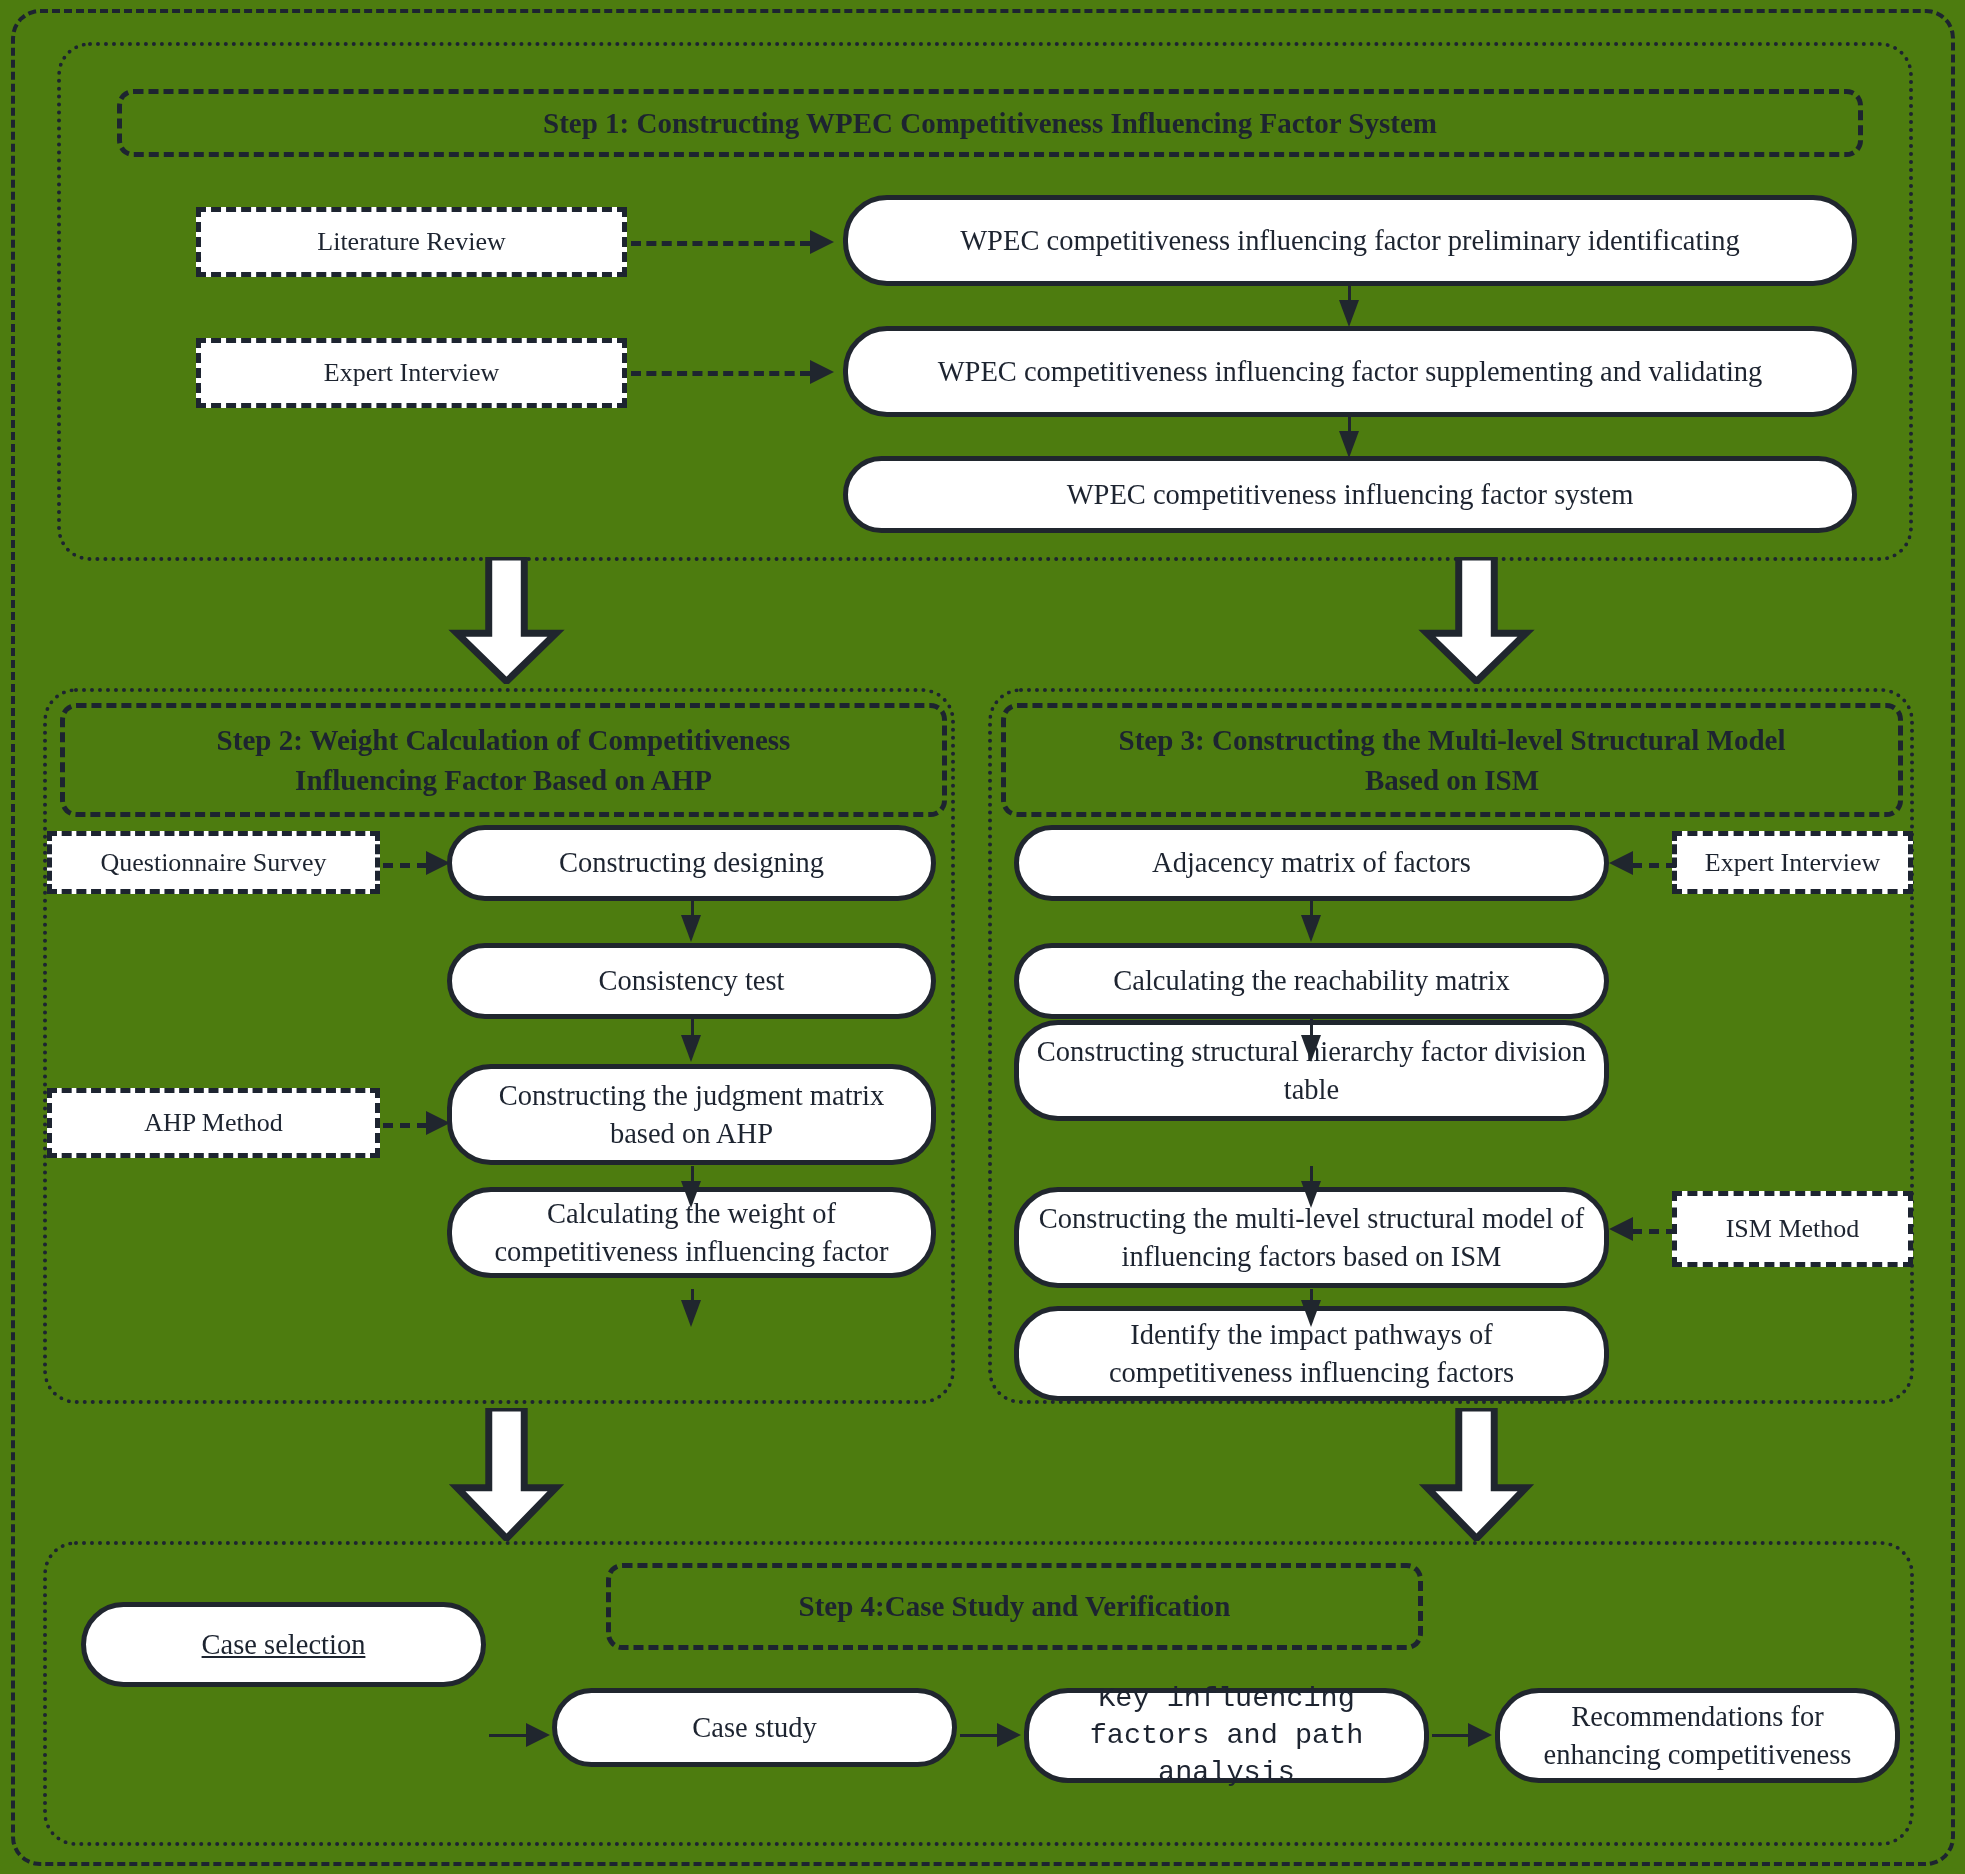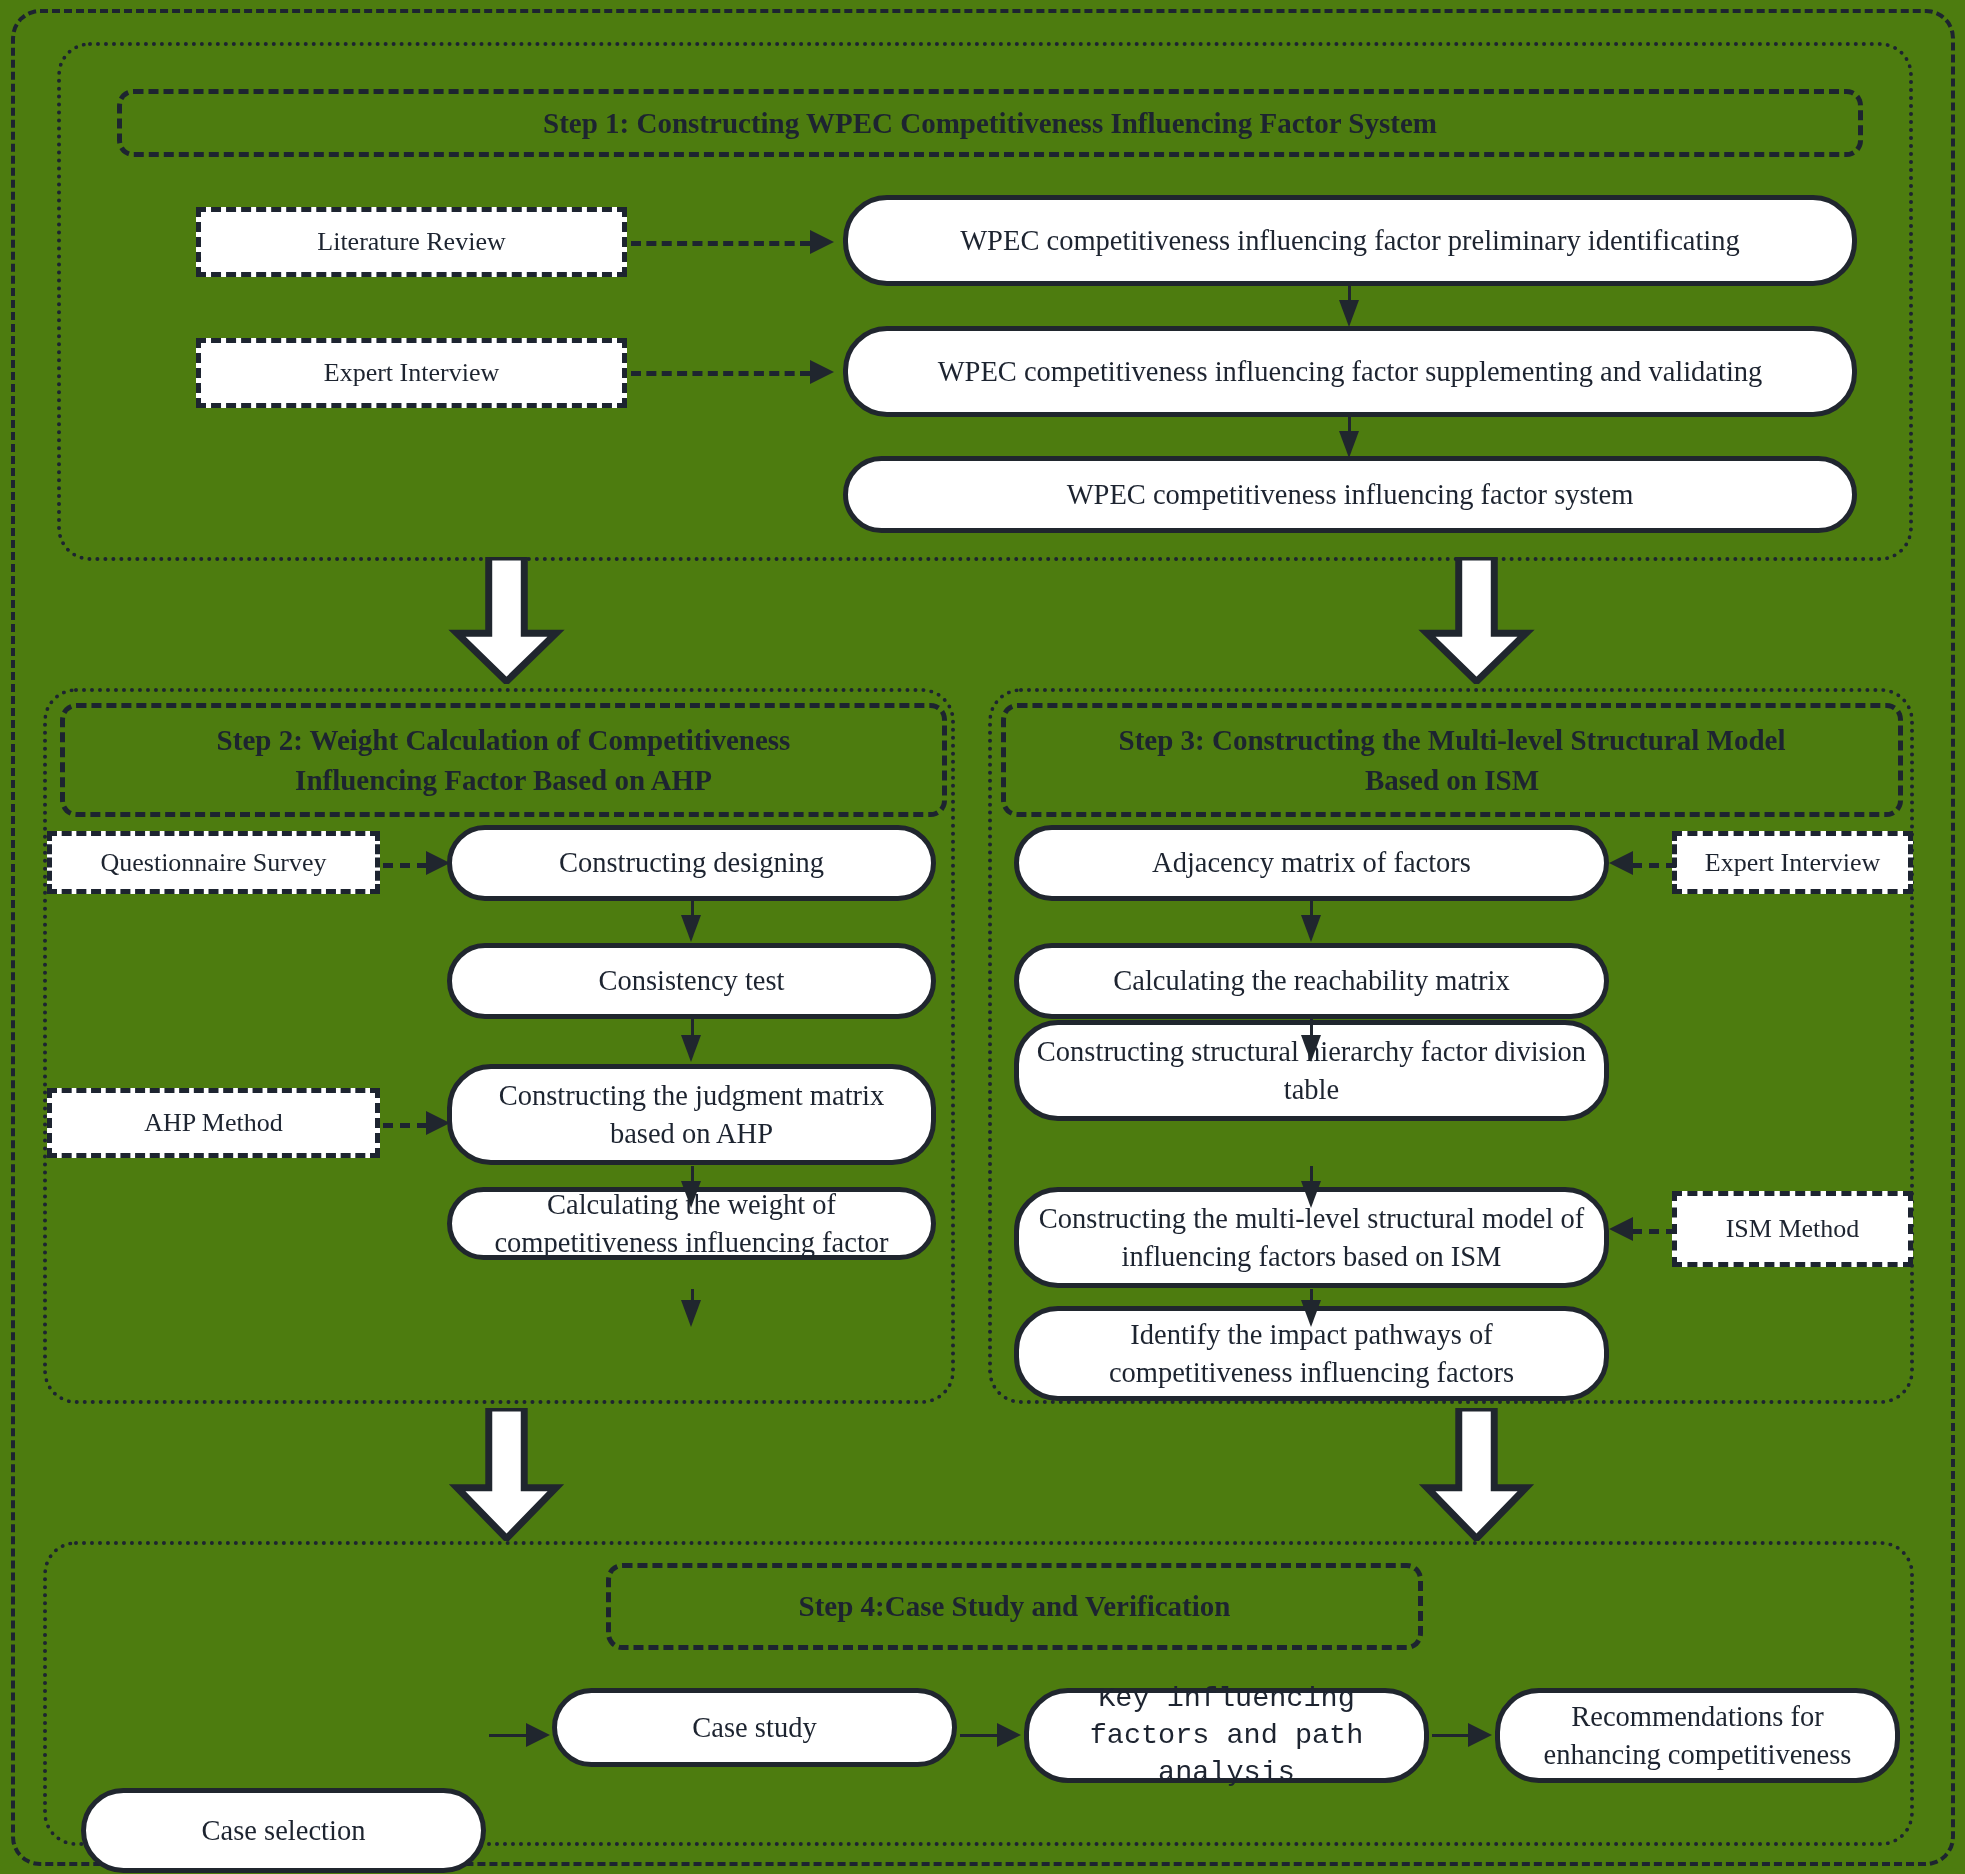--- a/index.html
+++ b/index.html
@@ -149,21 +149,21 @@
 
   <div class="abs hdash" style="left:383px;top:1123px;width:44px;"></div>
   <div class="abs arrow-right" style="left:426px;top:1111px;"></div>
 
   <div class="abs node t22" style="left:447px;top:825px;width:489px;height:76px;">Constructing designing</div>
 
   <div class="abs node t22" style="left:447px;top:943px;width:489px;height:76px;">Consistency test</div>
 
   <div class="abs node t22" style="left:447px;top:1064px;width:489px;height:101px;">Constructing the judgment matrix based on AHP</div>
 
-  <div class="abs node t22" style="left:447px;top:1187px;width:489px;height:73px;">Calculating the weight of competitiveness influencing factor</div>
+  <div class="abs node t22" style="left:447px;top:1187px;width:489px;height:91px;">Calculating the weight of competitiveness influencing factor</div>
 
 
   <div class="abs vline" style="left:691px;top:901px;height:27px;"></div>
   <div class="abs arrow-down" style="left:681px;top:915px;"></div>
 
   <div class="abs vline" style="left:691px;top:1019px;height:30px;"></div>
   <div class="abs arrow-down" style="left:681px;top:1035px;"></div>
 
   <div class="abs vline" style="left:691px;top:1166px;height:30px;"></div>
   <div class="abs arrow-down" style="left:681px;top:1181px;"></div>
@@ -219,21 +219,21 @@
   <div class="abs block-arrow" style="left:1413px;top:1408px;width:127px;height:133px;">
     <svg width="127" height="133" viewBox="0 0 200 210">
       <polygon points="72,0 128,0 128,126 178,126 100,206 22,126 72,126" fill="#ffffff" stroke="#20262e" stroke-width="11" stroke-linejoin="miter"></polygon>
     </svg>
   </div>
 
   <div class="abs step-container" style="left:43px;top:1541px;width:1871px;height:305px;"></div>
 
   <div class="abs step-title t-title" style="left:606px;top:1563px;width:817px;height:87px;">Step 4:Case Study and Verification</div>
 
-  <div class="abs node t22" style="left:81px;top:1788px;width:405px;height:85px;">Case selection</div>
+  <div class="abs node t22" style="left:81px;top:1602px;width:405px;height:85px;text-decoration:underline;">Case selection</div>
 
   <div class="abs node t22" style="left:552px;top:1688px;width:405px;height:79px;">Case study</div>
 
   <div class="abs node t22" style="left:1024px;top:1688px;width:405px;height:95px;font-family:Liberation Mono, monospace;">Key influencing factors and path analysis</div>
 
   <div class="abs node t22" style="left:1495px;top:1688px;width:405px;height:95px;">Recommendations for enhancing competitiveness</div>
 
   <div class="abs hline" style="left:489px;top:1734px;width:39px;"></div>
   <div class="abs arrow-right" style="left:526px;top:1723px;"></div>
 

